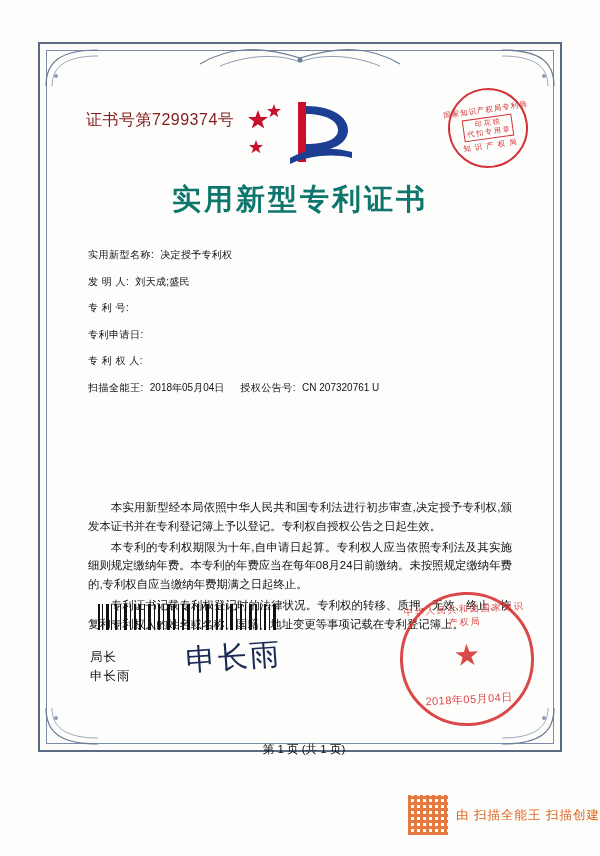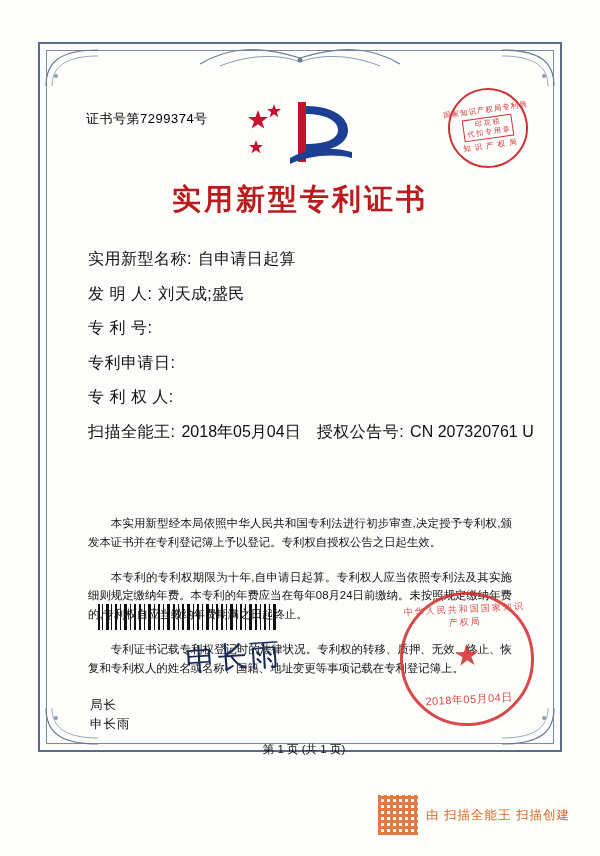--- a/index.html
+++ b/index.html
@@ -60,22 +60,22 @@
     top: 44px;
     transform: translateX(-50%);
     width: 220px;
     height: 26px;
   }
 
   .cert-no {
     position: absolute;
     left: 86px;
     top: 110px;
-    font-size: 13px;
-    color: #000000;
+    font-size: 16px;
+    color: #7f1d1d;
     letter-spacing: 0.5px;
     white-space: nowrap;
   }
 
   
   .emblem {
     position: absolute;
     left: 50%;
     top: 96px;
     transform: translateX(-50%);
@@ -117,29 +117,29 @@
 
   .title {
     position: absolute;
     left: 0; right: 0;
     top: 180px;
     text-align: center;
     font-family: "DejaVu Serif", "Liberation Serif", serif;
     font-size: 29px;
     font-weight: bold;
     letter-spacing: 3px;
-    color: #b91c1c;
+    color: #0f766e;
   }
 
   .fields {
     position: absolute;
     left: 88px;
     top: 248px;
     width: 424px;
-    font-size: 16px;
+    font-size: 10px;
     color: #111;
     line-height: 1.35;
   }
   .field-row {
     display: flex;
     margin-bottom: 13px;
   }
   .field-label {
     flex: 0 0 auto;
     white-space: nowrap;
@@ -166,41 +166,40 @@
     position: absolute;
     left: 88px;
     top: 498px;
     width: 424px;
     font-size: 11.4px;
     line-height: 1.65;
     color: #111;
     text-align: justify;
   }
   .body-text p {
-    margin: 16px 0 2px 0;
+    margin: 0 0 2px 0;
     text-indent: 2em;
   }
 
   .barcode {
     position: absolute;
     left: 98px;
     top: 604px;
     width: 180px;
     height: 26px;
   }
 
   .sign-block {
     position: absolute;
     left: 90px;
     top: 648px;
     font-size: 12.5px;
     color: #111;
     line-height: 1.5;
     letter-spacing: 1px;
-    margin-top: 48px;
   }
 
   .signature {
     position: absolute;
     left: 186px;
     top: 636px;
     width: 130px;
     height: 50px;
     font-family: "DejaVu Serif", "Liberation Serif", serif;
     font-size: 30px;
@@ -262,21 +261,20 @@
   
   .footer {
     position: absolute;
     left: 0;
     right: 0;
     bottom: 18px;
     height: 46px;
     display: flex;
     align-items: center;
     justify-content: flex-end;
-    padding-right: 30px;
     gap: 8px;
     color: #e0641f;
     font-size: 12.5px;
   }
   .qr {
     width: 40px;
     height: 40px;
     background:
       repeating-linear-gradient(90deg, #e0641f 0 3px, transparent 3px 6px),
       repeating-linear-gradient(0deg, #e0641f 0 3px, transparent 3px 6px);
@@ -349,21 +347,21 @@
       <div>代 扣 专 用 章</div>
     </div>
     <div class="st-arc-bot">知 识 产 权 局</div>
   </div>
 
   <div class="title">实用新型专利证书</div>
 
   <div class="fields">
     <div class="field-row">
       <span class="field-label">实用新型名称:</span>
-      <span class="field-value">自申请日起算</span>
+      <span class="field-value">决定授予专利权</span>
     </div>
     <div class="field-row">
       <span class="field-label">发 明 人:</span>
       <span class="field-value">刘天成;盛民</span>
     </div>
     <div class="field-row">
       <span class="field-label">专 利 号:</span>
     </div>
     <div class="field-row">
       <span class="field-label">专利申请日:</span>

